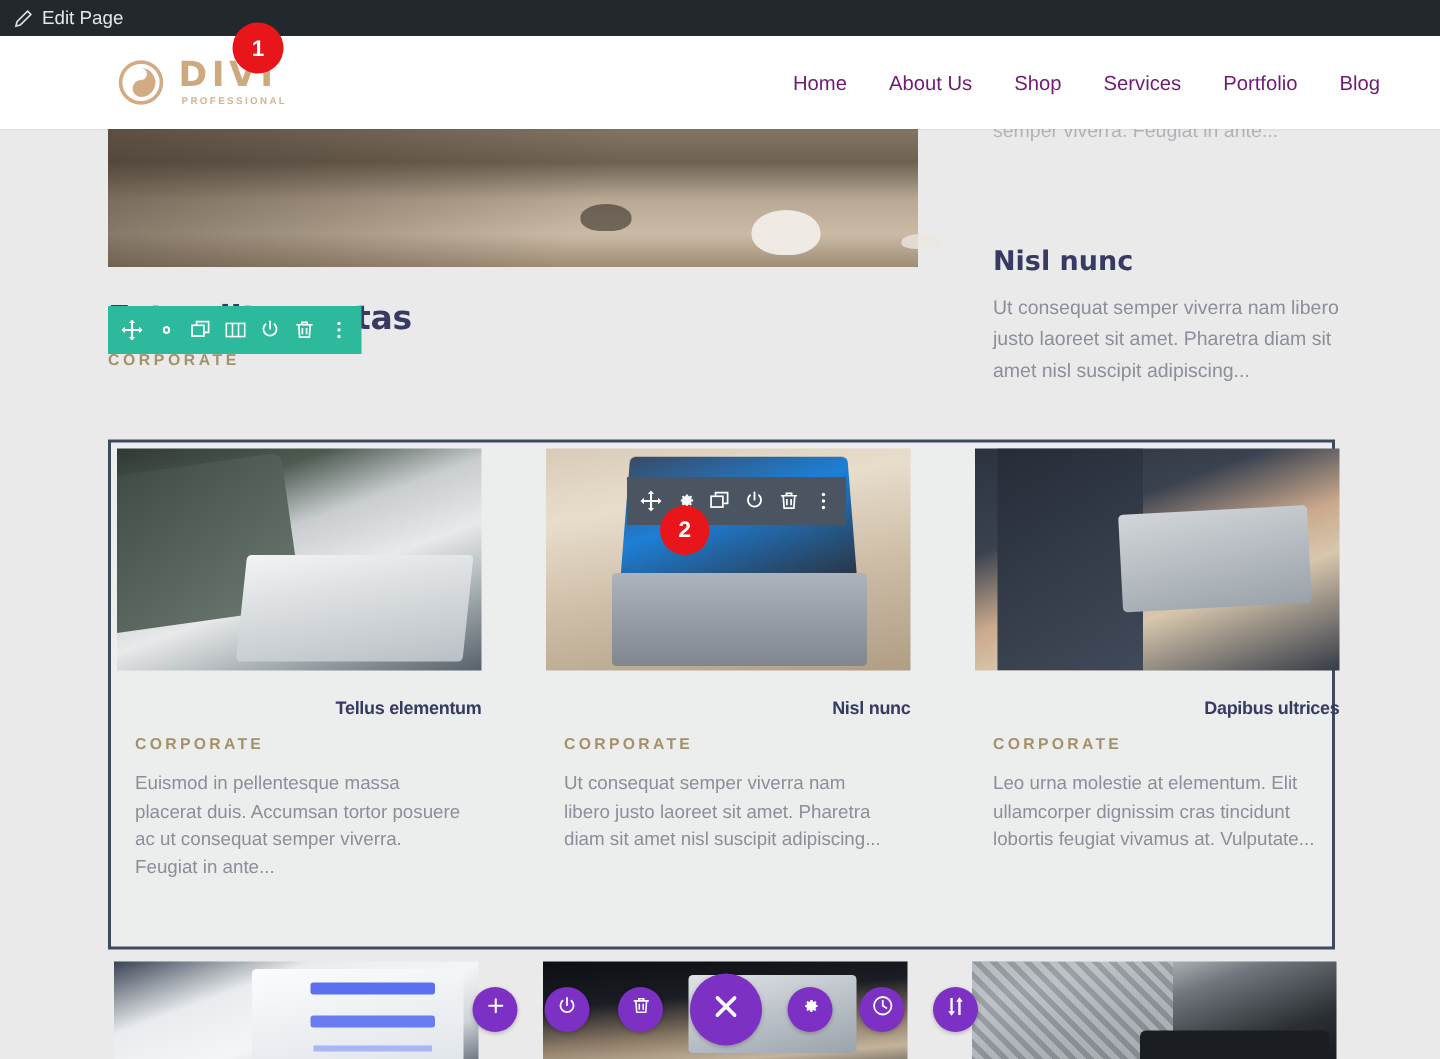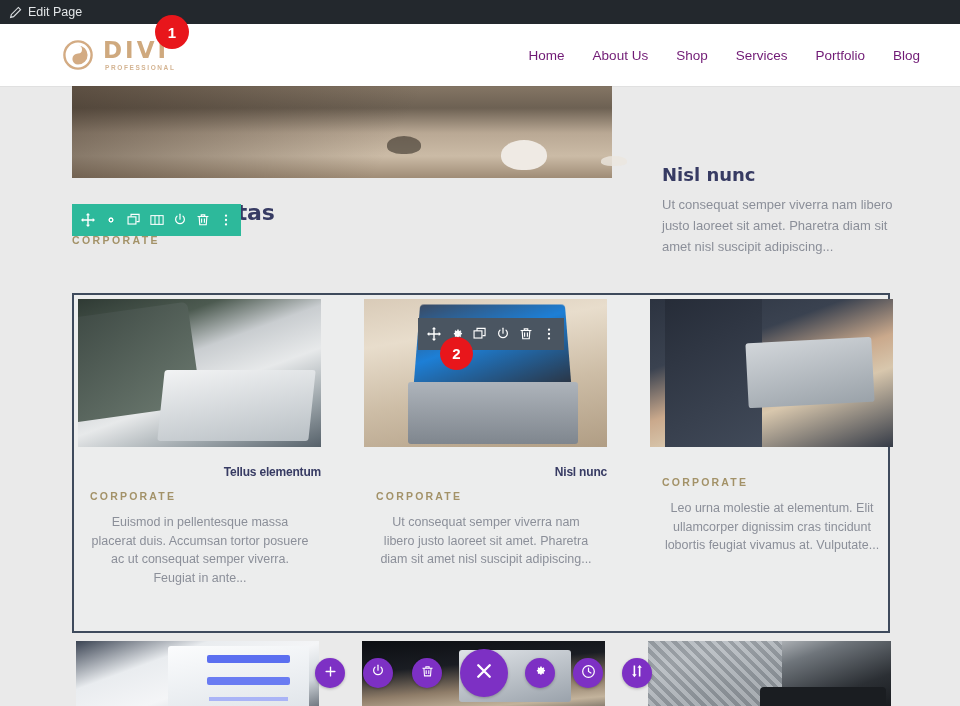--- a/index.html
+++ b/index.html
@@ -19,21 +19,21 @@
     font-size:12.5px; z-index: 60;
   }
   .adminbar .ab-item { display:flex; align-items:center; height:24px; padding:0 9px; gap:6px; color:#e3e6e8;text-align:right; }
   .pencil-icon { display:inline-block; width:13px; height:13px; position:relative; }
 
   
   .siteheader {
     position:absolute; top:24px; left:0; width:960px; height:62px;
     background:#ffffff; z-index:40;
     display:flex; align-items:center; justify-content:space-between;
-    padding:0 40px 0 62px;
+    padding:0 40px 0 78px;
     box-shadow: 0 1px 0 rgba(0,0,0,0.04);
   }
   .brand { display:flex; align-items:center; gap:9px; }
   .brand-mark { width:32px; height:32px; flex:0 0 32px; }
   .brand-text { display:flex; flex-direction:column; line-height:1; }
   .brand-word { font-size:23px; font-weight:bold; letter-spacing:3px; color:#cfa97e; font-family:"DejaVu Sans", sans-serif;}
   .brand-sub { font-size:6.5px; font-weight:bold; letter-spacing:1.6px; color:#d4b492; margin-top:3px; margin-left:2px;}
   .nav { display:flex; align-items:center; gap:28px; }
   .nav a { color:#701a75; font-size:13.5px; text-decoration:none; }
 
@@ -85,21 +85,21 @@
 
   .img-c { background: linear-gradient(160deg,#2c3340 0%, #3a4250 30%, #caa98c 52%, #d8c7ad 66%, #353b47 100%); }
   .img-c::before{ content:""; position:absolute; left:6%; top:0; width:40%; height:100%;
      background:linear-gradient(150deg,#262c38,#414a59); }
   .img-c::after{ content:""; position:absolute; right:8%; top:28%; width:52%; height:44%;
      background:linear-gradient(170deg,#d2d6da,#9aa2a9); border-radius:3px; transform:rotate(-3deg);}
 
   .card-body { padding:18px 0 0 12px; }
   .card-title { font-size:12px; font-weight:bold; color:#373b63; font-family:Liberation Sans, sans-serif; letter-spacing:-0.2px;text-align:right;}
   .card-tag { font-size:10.5px; font-weight:bold; letter-spacing:2.2px; color:#a39268; margin-top:11px; }
-  .card-text { font-size:12.5px; line-height:18.5px; color:#8b8f99; margin-top:11px; width:220px;text-align:center; }
+  .card-text { font-size:12.5px; line-height:18.5px; color:#8b8f99; margin-top:11px; width:220px; }
 
   
   .row2 { position:absolute; left:72px; top:555px; width:818px; height:85px; display:flex; padding:0 4px; gap:43px; }
   .row2 .card-img { height:85px; }
   .img-d { background: linear-gradient(160deg,#3a4352 0%,#e9ecef 28%,#f4f5f7 52%,#cfd5da 72%,#2f3743 100%); }
   .img-d::before{ content:""; position:absolute; right:4%; top:6%; width:58%; height:80%;
      background:linear-gradient(170deg,#fbfcfd,#dfe4e9); border-radius:3px;}
   .img-d::after{ content:""; position:absolute; right:12%; top:16%; width:34%; height:10%;
      background:#5b6ff0; border-radius:2px; box-shadow:0 22px 0 0 #6a7cf2, 0 40px 0 -2px #aab4f6;}
   .img-e { background: linear-gradient(175deg,#0c0e12 0%,#1a1d23 30%,#8e7c68 55%,#c3b39c 72%,#14171c 100%); }
@@ -189,20 +189,21 @@
     </div>
   </div>
 
   <div class="canvas">
 
     <div class="toprow">
       <div class="hero-img"></div>
       <div class="est-title">Est velit egestas</div>
       <div class="est-tag">CORPORATE</div>
 
+      <div class="rt-faded">semper viverra. Feugiat in ante...</div>
       <div class="rt-title">Nisl nunc</div>
       <div class="rt-body">Ut consequat semper viverra nam libero justo laoreet sit amet. Pharetra diam sit amet nisl suscipit adipiscing...</div>
     </div>
 
     <div class="row-outline">
       <div class="cards">
 
         <div class="card">
           <div class="card-img img-a"></div>
           <div class="card-body">
@@ -217,20 +218,21 @@
           <div class="card-body">
             <div class="card-title">Nisl nunc</div>
             <div class="card-tag">CORPORATE</div>
             <div class="card-text">Ut consequat semper viverra nam libero justo laoreet sit amet. Pharetra diam sit amet nisl suscipit adipiscing...</div>
           </div>
         </div>
 
         <div class="card">
           <div class="card-img img-c"></div>
           <div class="card-body">
+            <div class="card-title">Dapibus ultrices</div>
             <div class="card-tag">CORPORATE</div>
             <div class="card-text">Leo urna molestie at elementum. Elit ullamcorper dignissim cras tincidunt lobortis feugiat vivamus at. Vulputate...</div>
           </div>
         </div>
 
       </div>
     </div>
 
     <div class="row2">
       <div class="card">

